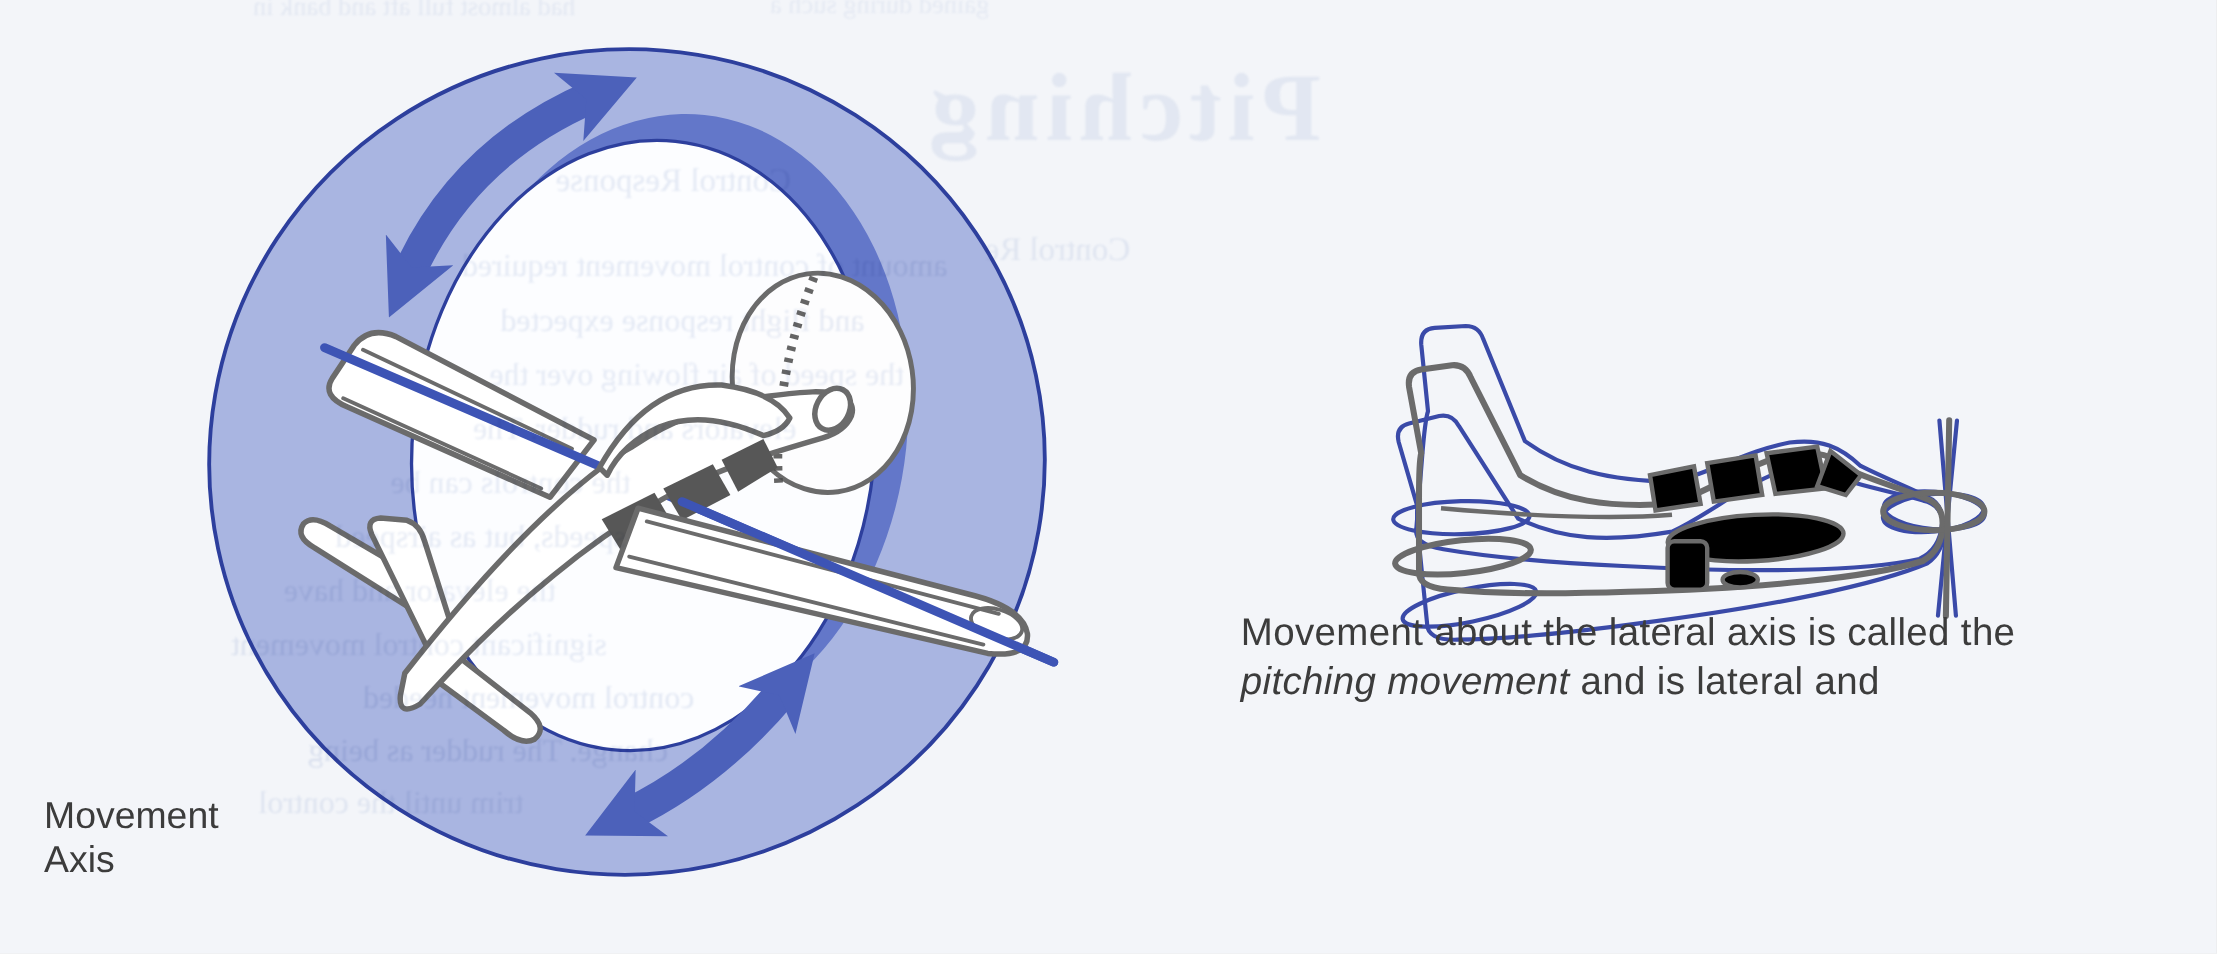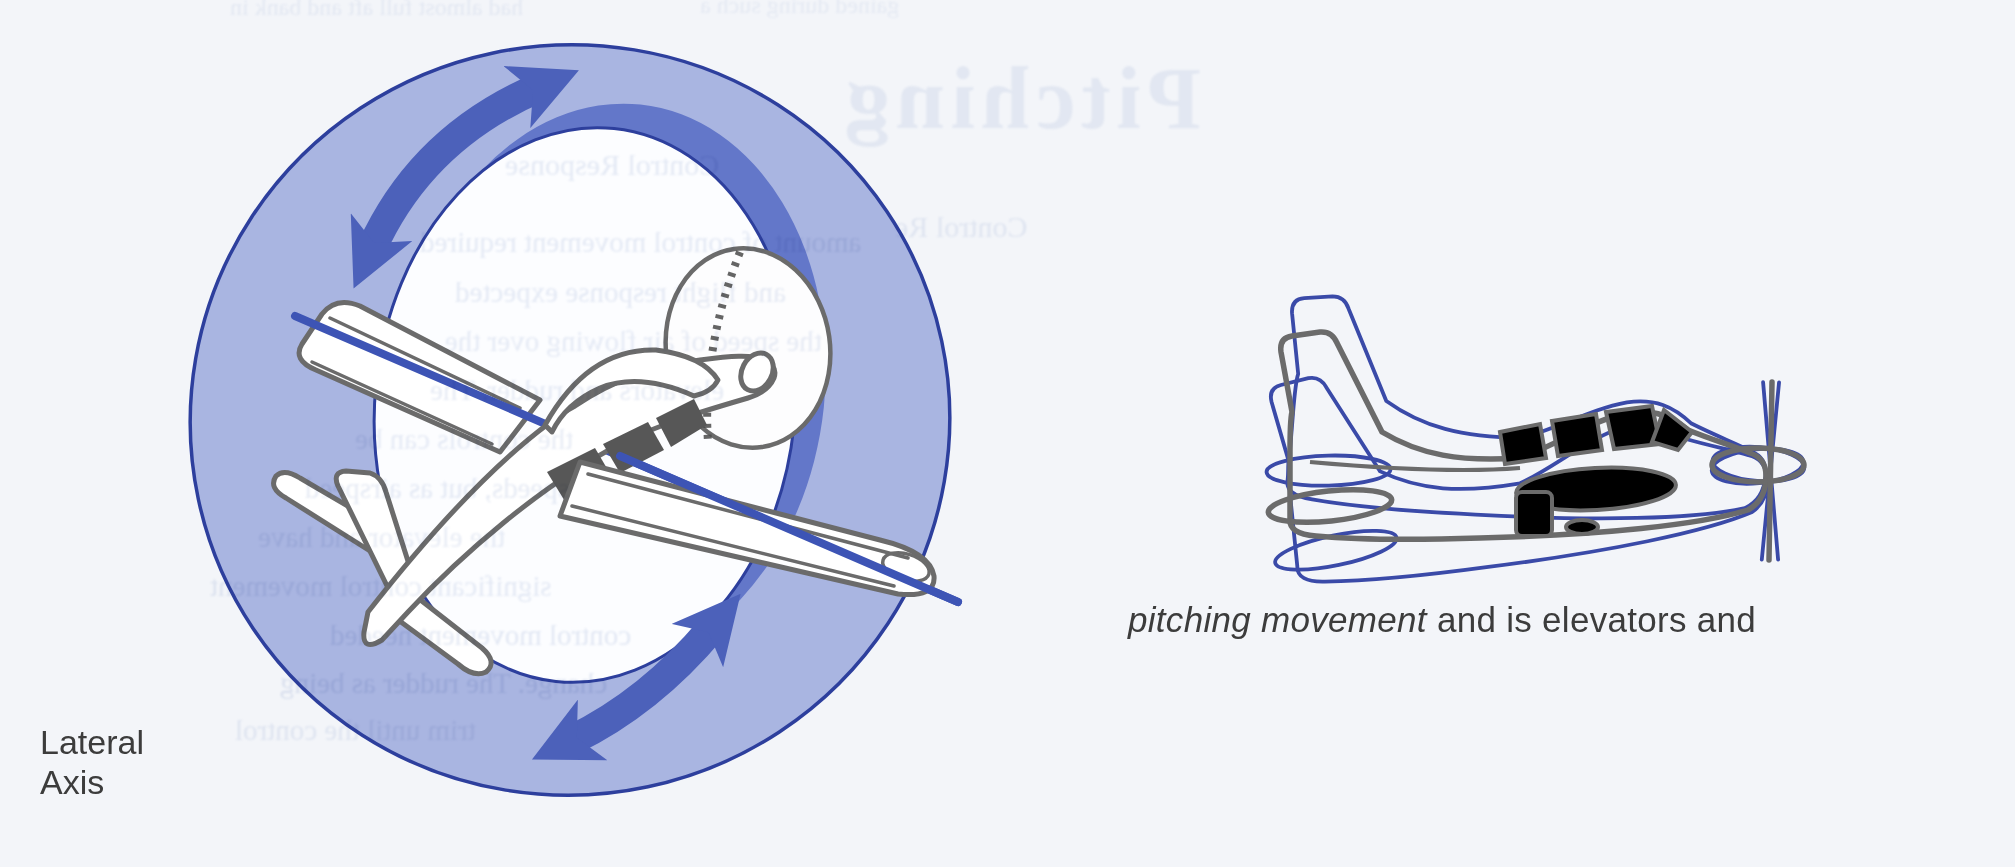--- a/index.html
+++ b/index.html
@@ -174,22 +174,22 @@
       <span class="ghost" style="left: 355px; top: 423px; font-size: 29px; opacity: 0.14;">the controls can be</span>
       <span class="ghost" style="left: 305px; top: 472px; font-size: 29px; opacity: 0.15;">speeds, but as airspeed</span>
       <span class="ghost" style="left: 258px; top: 521px; font-size: 29px; opacity: 0.14;">the elevator and have</span>
       <span class="ghost" style="left: 210px; top: 570px; font-size: 29px; opacity: 0.15;">significant control movement</span>
       <span class="ghost" style="left: 330px; top: 619px; font-size: 29px; opacity: 0.16;">control movement needed</span>
       <span class="ghost" style="left: 280px; top: 667px; font-size: 29px; opacity: 0.16;">change. The rudder as being</span>
       <span class="ghost" style="left: 235px; top: 714px; font-size: 29px; opacity: 0.13;">trim until the control</span>
     </div>
 
   <div class="caption">
-    <br>
-    <span class="it">pitching movement</span><span> and is elevators and</span><br>
+    <span>Movement about the lateral axis is called the</span><br>
+    <span class="it">pitching movement</span><span> and is lateral and</span><br>
   </div>
 
   <div class="axis-label">
-    <span>Lateral</span><br>
+    <span>Movement</span><br>
     <span>Axis</span>
   </div>
 
 </div>
 
 </body></html>

